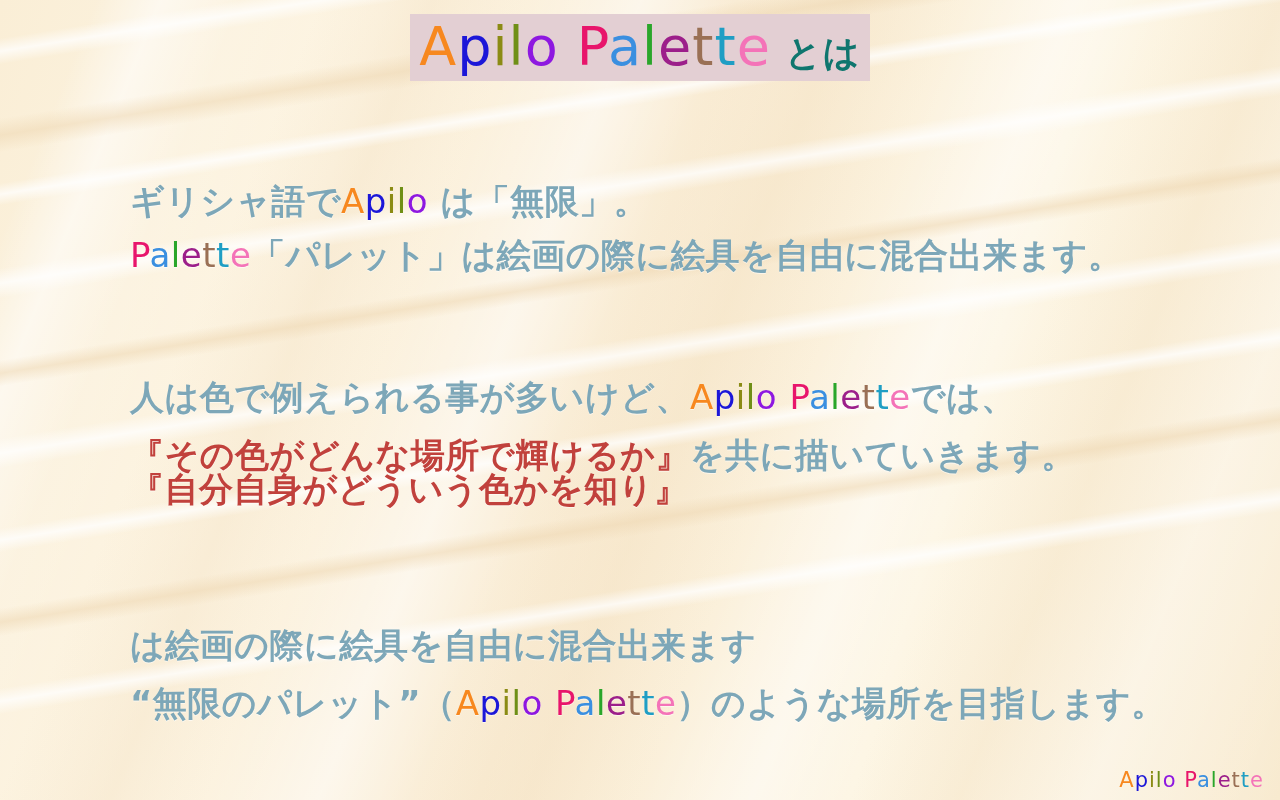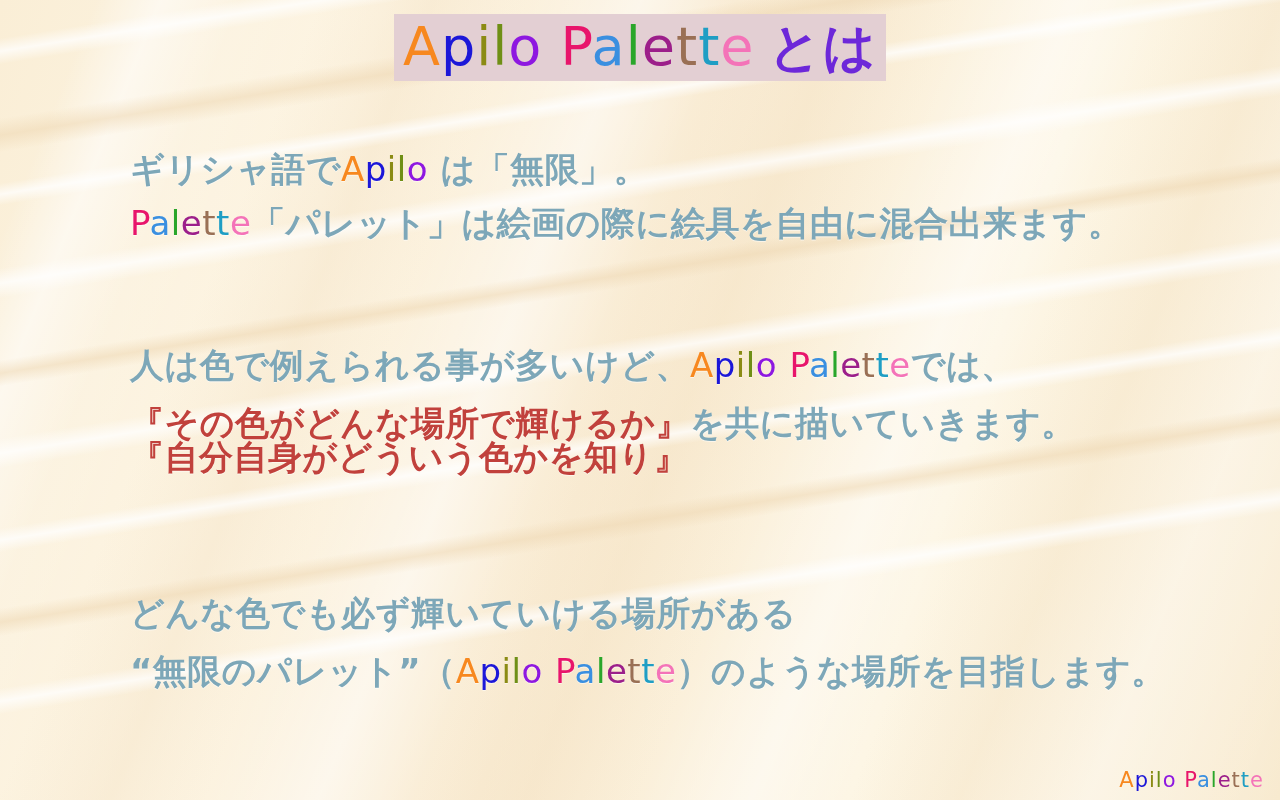--- a/index.html
+++ b/index.html
@@ -61,27 +61,27 @@
     padding:6px 9px 7px 9px;
     line-height:1.0;
     white-space:nowrap;
   }
   .t-logo{
     font-family:"DejaVu Sans","Liberation Sans",sans-serif;
     font-size:54px;font-weight:400;letter-spacing:1px;
   }
   .t-jp{
     font-family:"DejaVu Sans","Liberation Sans",sans-serif;
-    font-size:52px;font-weight:700;color:#6d28d9;letter-spacing:1px;
+    font-size:36px;font-weight:700;color:#0f766e;letter-spacing:1px;
     margin-left:14px;
   }
 
   
   #body-area{position:absolute;left:0;top:0;width:1280px;height:800px;}
-  .para{position:absolute;white-space:nowrap;}
+  .para{position:absolute;white-space:nowrap;margin-top:32px;}
   .ln{
     font-size:34px;font-weight:700;color:#7da7b8;
     letter-spacing:0.5px;line-height:1.0;
     text-shadow:0 1px 0 rgba(255,255,255,.55);
   }
   .ln.red{color:#c1413c;}
   .ln .logo{font-weight:400;letter-spacing:0.5px;}
 
   
   .logo span{font-weight:400;}
@@ -122,21 +122,21 @@
       <div class="ln"><span class="logo nb"><span style="color: rgb(232, 21, 107);">P</span><span style="color: rgb(58, 143, 224);">a</span><span style="color: rgb(42, 166, 42);">l</span><span style="color: rgb(156, 31, 138);">e</span><span style="color: rgb(154, 112, 85);">t</span><span style="color: rgb(31, 158, 196);">t</span><span style="color: rgb(244, 115, 184);">e</span></span><span>「パレット」は絵画の際に絵具を自由に混合出来ます。</span></div>
     </div>
 
     <div class="para" style="left:130px;top:348px;">
       <div class="ln" style="margin-bottom:24px;"><span>人は色で例えられる事が多いけど、</span><span class="logo nb"><span style="color: rgb(247, 136, 31);">A</span><span style="color: rgb(28, 23, 216);">p</span><span style="color: rgb(139, 139, 20);">i</span><span style="color: rgb(111, 143, 22);">l</span><span style="color: rgb(142, 24, 224);">o</span></span><span> </span><span class="logo nb"><span style="color: rgb(232, 21, 107);">P</span><span style="color: rgb(58, 143, 224);">a</span><span style="color: rgb(42, 166, 42);">l</span><span style="color: rgb(156, 31, 138);">e</span><span style="color: rgb(154, 112, 85);">t</span><span style="color: rgb(31, 158, 196);">t</span><span style="color: rgb(244, 115, 184);">e</span></span><span>では、</span></div>
       <div class="ln"><span style="color: rgb(193, 65, 60);">『その色がどんな場所で輝けるか』</span><span>を共に描いていきます。</span></div>
       <div class="ln red" style="margin-bottom:24px;"><span>『自分自身がどういう色かを知り』</span></div>
     </div>
 
     <div class="para" style="left:130px;top:596px;">
-      <div class="ln" style="margin-bottom:24px;"><span>どんな色でも必ず輝いていける場所がある</span></div>
+      <div class="ln" style="margin-bottom:24px;"><span>は絵画の際に絵具を自由に混合出来ます</span></div>
       <div class="ln"><span>“無限のパレット”（</span><span class="logo nb"><span style="color: rgb(247, 136, 31);">A</span><span style="color: rgb(28, 23, 216);">p</span><span style="color: rgb(139, 139, 20);">i</span><span style="color: rgb(111, 143, 22);">l</span><span style="color: rgb(142, 24, 224);">o</span></span><span> </span><span class="logo nb"><span style="color: rgb(232, 21, 107);">P</span><span style="color: rgb(58, 143, 224);">a</span><span style="color: rgb(42, 166, 42);">l</span><span style="color: rgb(156, 31, 138);">e</span><span style="color: rgb(154, 112, 85);">t</span><span style="color: rgb(31, 158, 196);">t</span><span style="color: rgb(244, 115, 184);">e</span></span><span>）のような場所を目指します。</span></div>
     </div>
 
   </div>
 
   <div id="footer">
     <span class="nb"><span style="color: rgb(247, 136, 31);">A</span><span style="color: rgb(28, 23, 216);">p</span><span style="color: rgb(139, 139, 20);">i</span><span style="color: rgb(111, 143, 22);">l</span><span style="color: rgb(142, 24, 224);">o</span><span style="color: transparent;"> </span><span style="color: rgb(232, 21, 107);">P</span><span style="color: rgb(58, 143, 224);">a</span><span style="color: rgb(42, 166, 42);">l</span><span style="color: rgb(156, 31, 138);">e</span><span style="color: rgb(154, 112, 85);">t</span><span style="color: rgb(31, 158, 196);">t</span><span style="color: rgb(244, 115, 184);">e</span></span>
   </div>
 
 </div>

